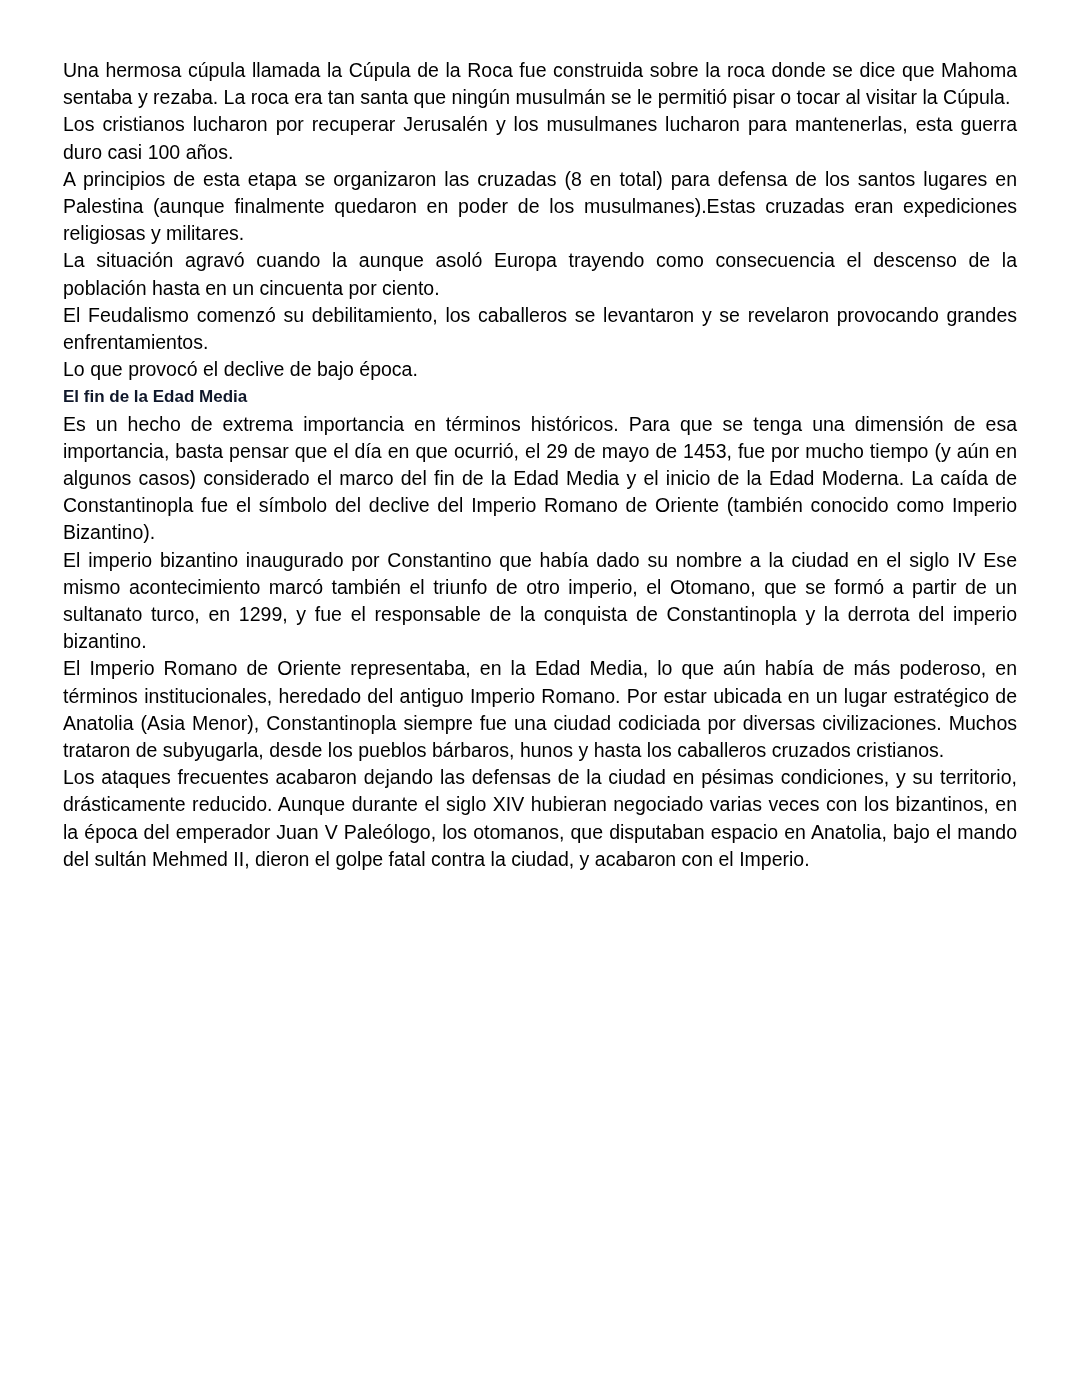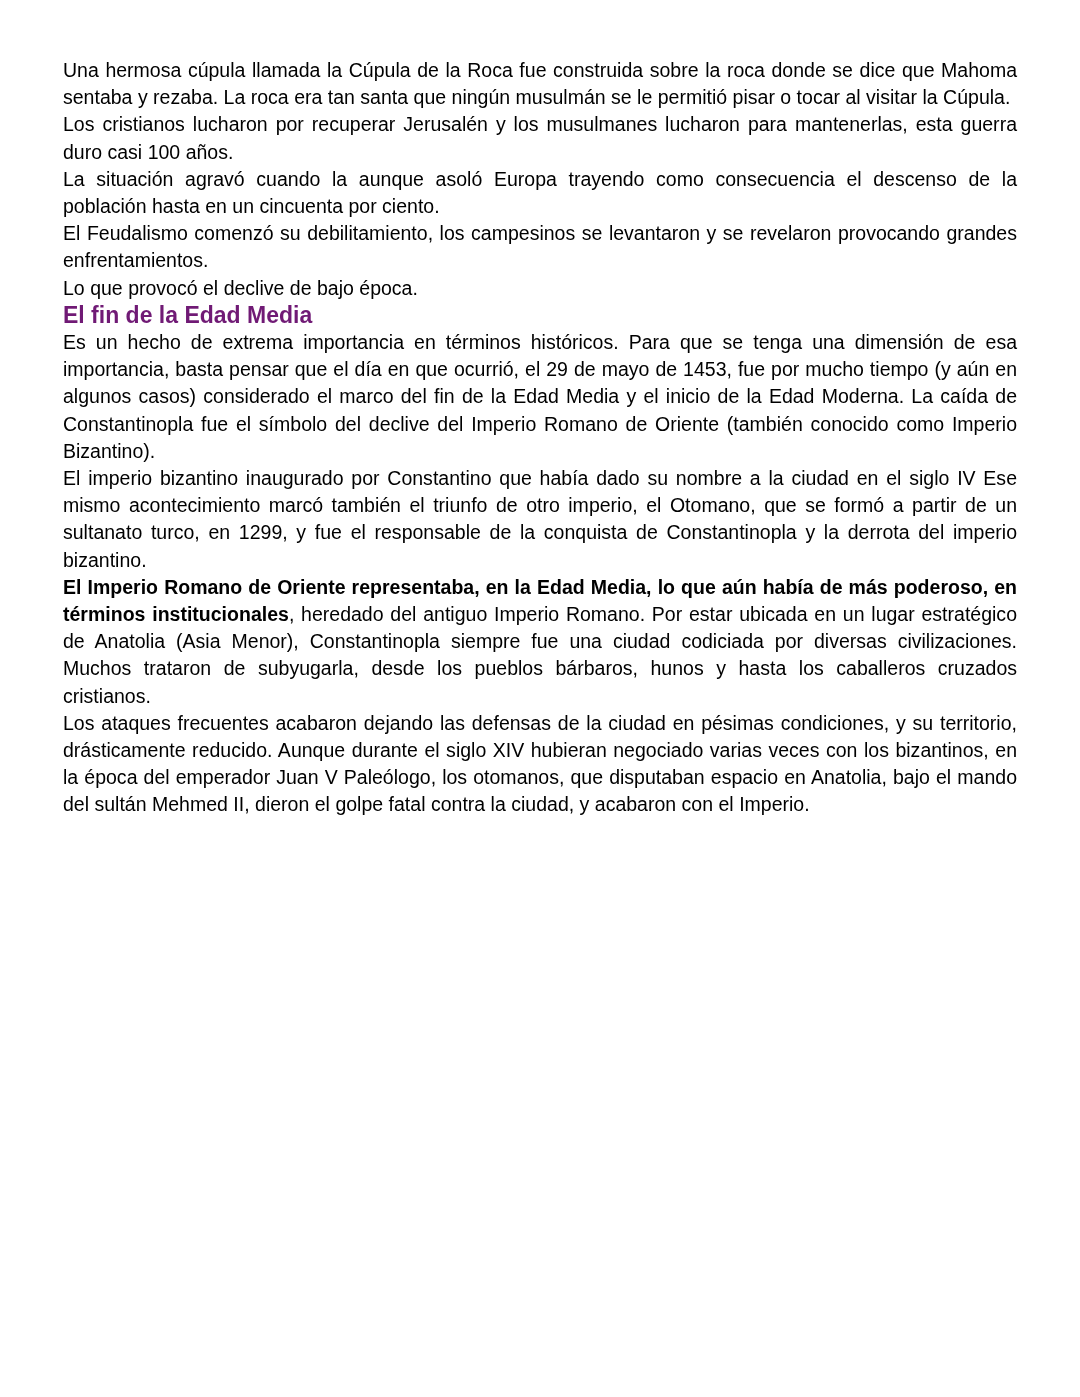--- a/index.html
+++ b/index.html
@@ -35,42 +35,43 @@
     word-spacing: 0px;
     color: #000000;
   }
   
   .gap-1 { margin-top: 27.2px; }
   .gap-2 { margin-top: 54.4px; }
   .gap-0 { margin-top: 0; }
 
   h2.heading {
     margin: 0;
-    font-size: 23px;
+    font-size: 17px;
     line-height: 27.2px;
     font-weight: bold;
     text-align: left;
-    color: #701a75;
+    color: #0f172a;
   }
-  .b { font-weight: bold; }
+  .b { font-weight: normal; }
 </style>
 </head>
 <body>
 
 <div class="page">
   <div class="doc-body">
 
     <p class="para gap-0">Una hermosa cúpula llamada la Cúpula de la Roca fue construida sobre la roca donde se dice que Mahoma sentaba y rezaba. La roca era tan santa que ningún musulmán se le permitió pisar o tocar al visitar la Cúpula.</p>
 
     <p class="para gap-1">Los cristianos lucharon por recuperar Jerusalén y los musulmanes lucharon para mantenerlas, esta guerra duro casi 100 años.</p>
 
+    <p class="para gap-1">A principios de esta etapa se organizaron las cruzadas (8 en total) para defensa de los santos lugares en Palestina (aunque finalmente quedaron en poder de los musulmanes).Estas cruzadas eran expediciones religiosas y militares.</p>
 
     <p class="para gap-1">La situación agravó cuando la aunque asoló Europa trayendo como consecuencia el descenso de la población hasta en un cincuenta por ciento.</p>
 
-    <p class="para gap-1">El Feudalismo comenzó su debilitamiento, los campesinos se levantaron y se revelaron provocando grandes enfrentamientos.</p>
+    <p class="para gap-1">El Feudalismo comenzó su debilitamiento, los caballeros se levantaron y se revelaron provocando grandes enfrentamientos.</p>
 
     <p class="para gap-1">Lo que provocó el declive de bajo época.</p>
 
     <h2 class="heading gap-2">El fin de la Edad Media</h2>
 
     <p class="para gap-1">Es un hecho de extrema importancia en términos históricos. Para que se tenga una dimensión de esa importancia, basta pensar que el día en que ocurrió, el 29 de mayo de 1453, fue por mucho tiempo (y aún en algunos casos) considerado el marco del fin de la Edad Media y el inicio de la Edad Moderna. La caída de Constantinopla fue el símbolo del declive del Imperio Romano de Oriente (también conocido como Imperio Bizantino).</p>
 
     <p class="para gap-1">El imperio bizantino inaugurado por Constantino que había dado su nombre a la ciudad en el siglo IV Ese mismo acontecimiento marcó también el triunfo de otro imperio, el Otomano, que se formó a partir de un sultanato turco, en 1299, y fue el responsable de la conquista de Constantinopla y la derrota del imperio bizantino.</p>
 
     <p class="para gap-1"><span class="b">El Imperio Romano de Oriente representaba, en la Edad Media, lo que aún había de más poderoso, en términos institucionales</span><span>, heredado del antiguo Imperio Romano. Por estar ubicada en un lugar estratégico de Anatolia (Asia Menor), Constantinopla siempre fue una ciudad codiciada por diversas civilizaciones. Muchos trataron de subyugarla, desde los pueblos bárbaros, hunos y hasta los caballeros cruzados cristianos.</span></p>

